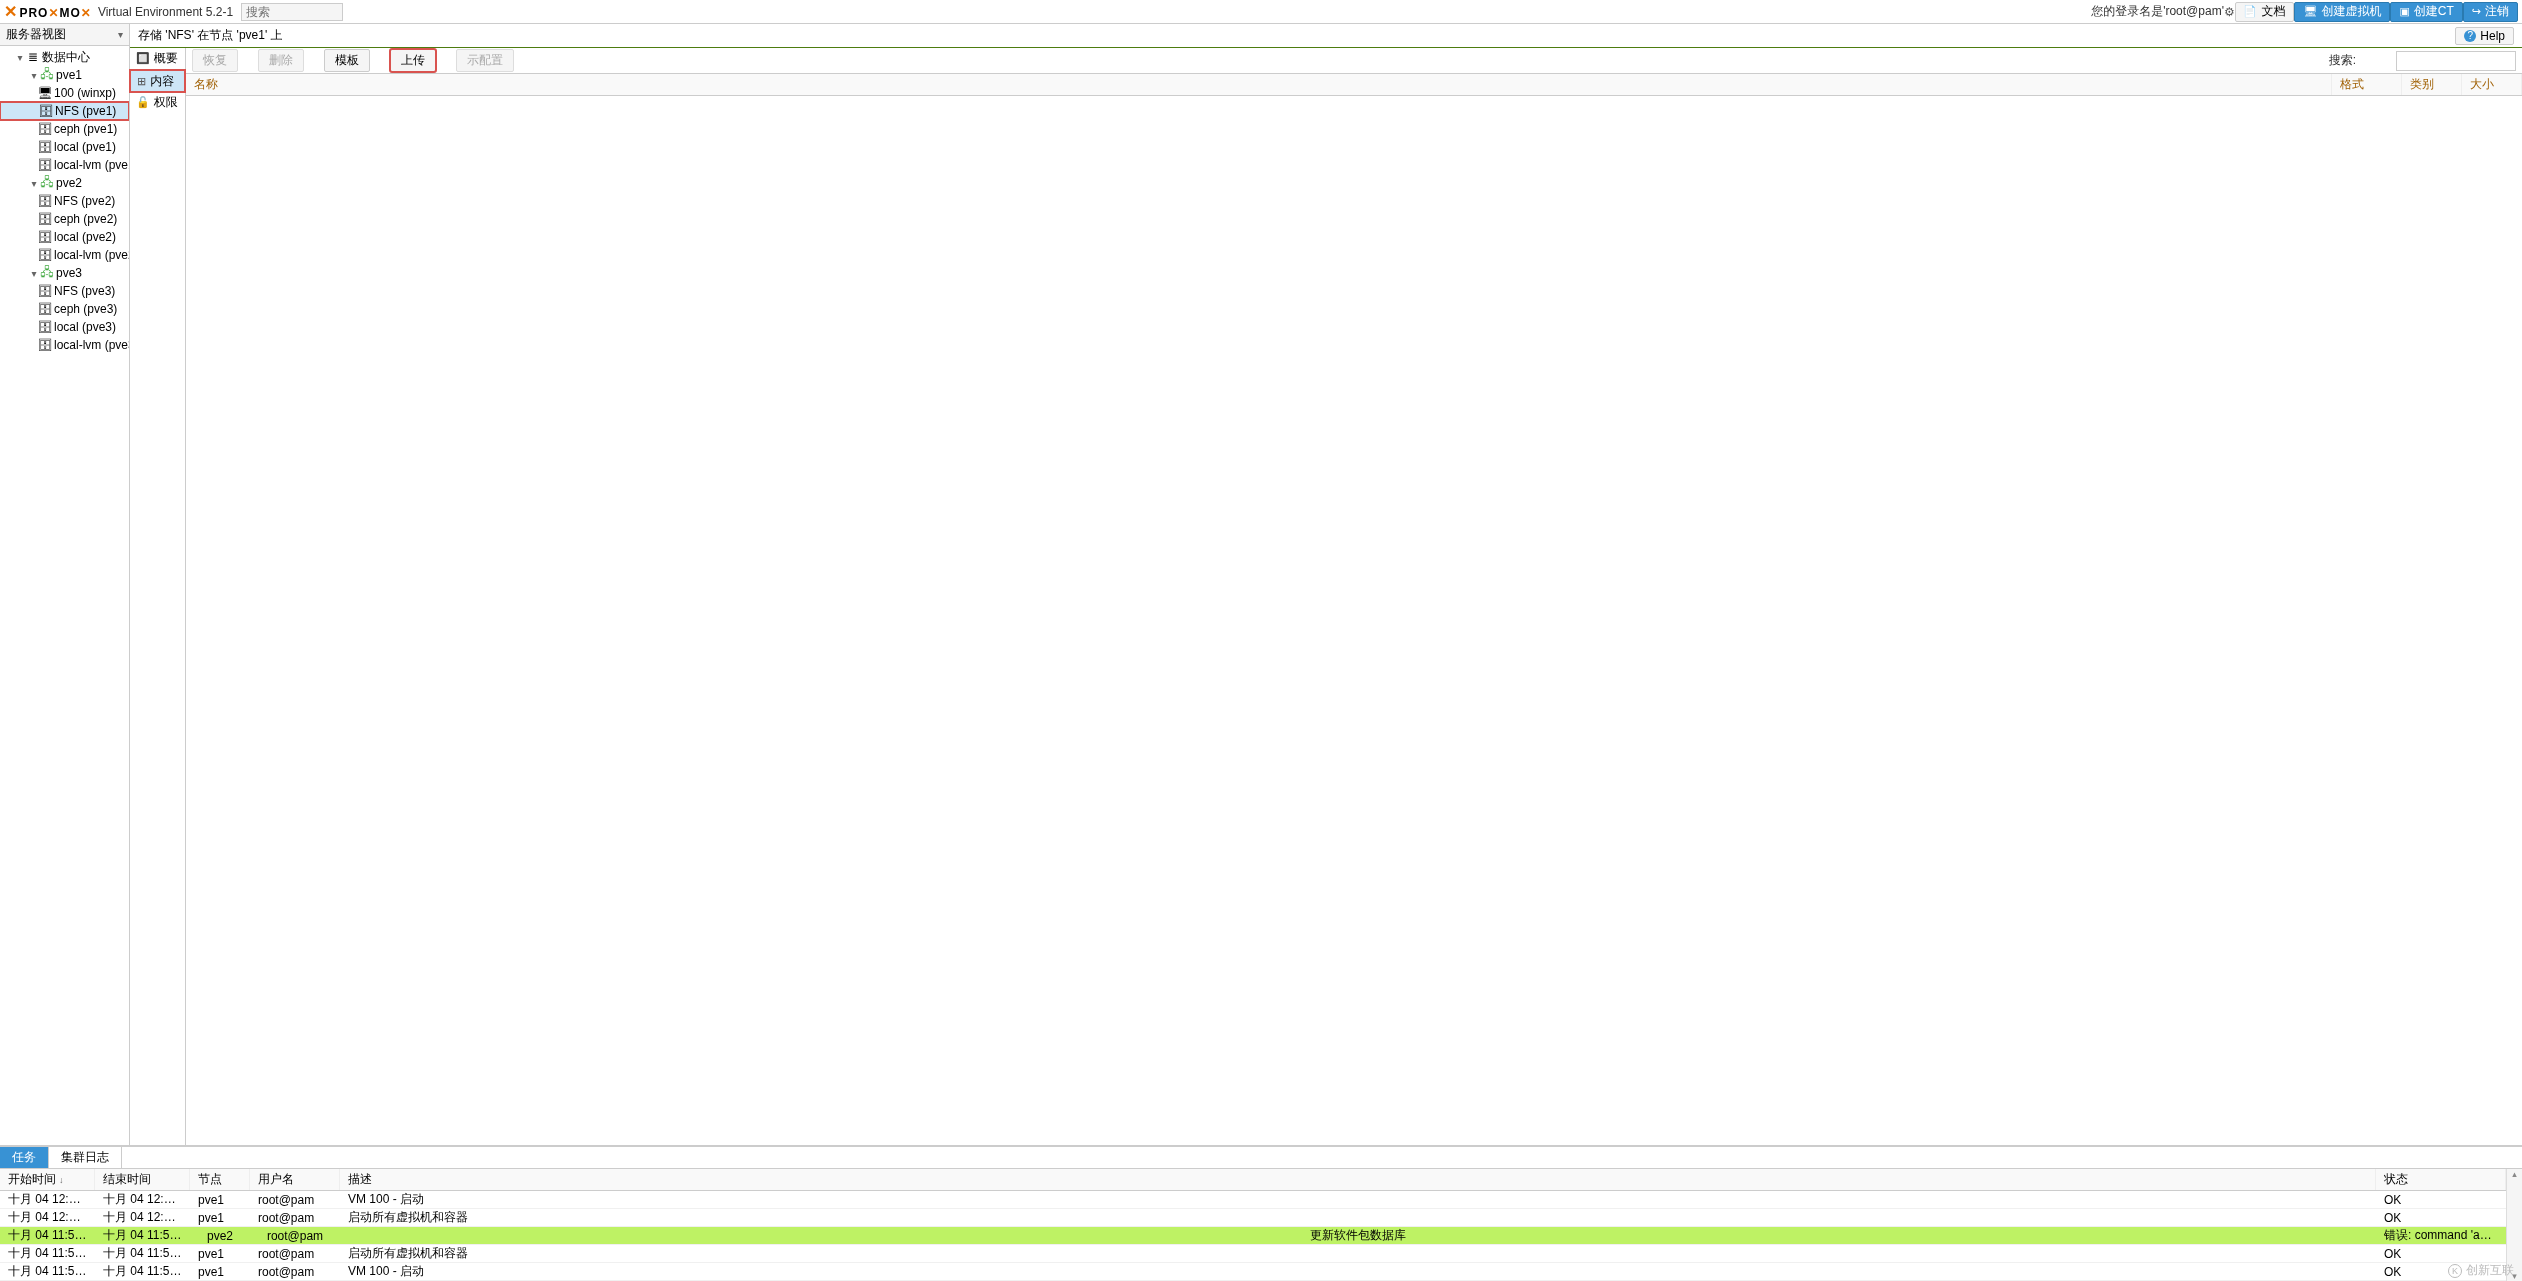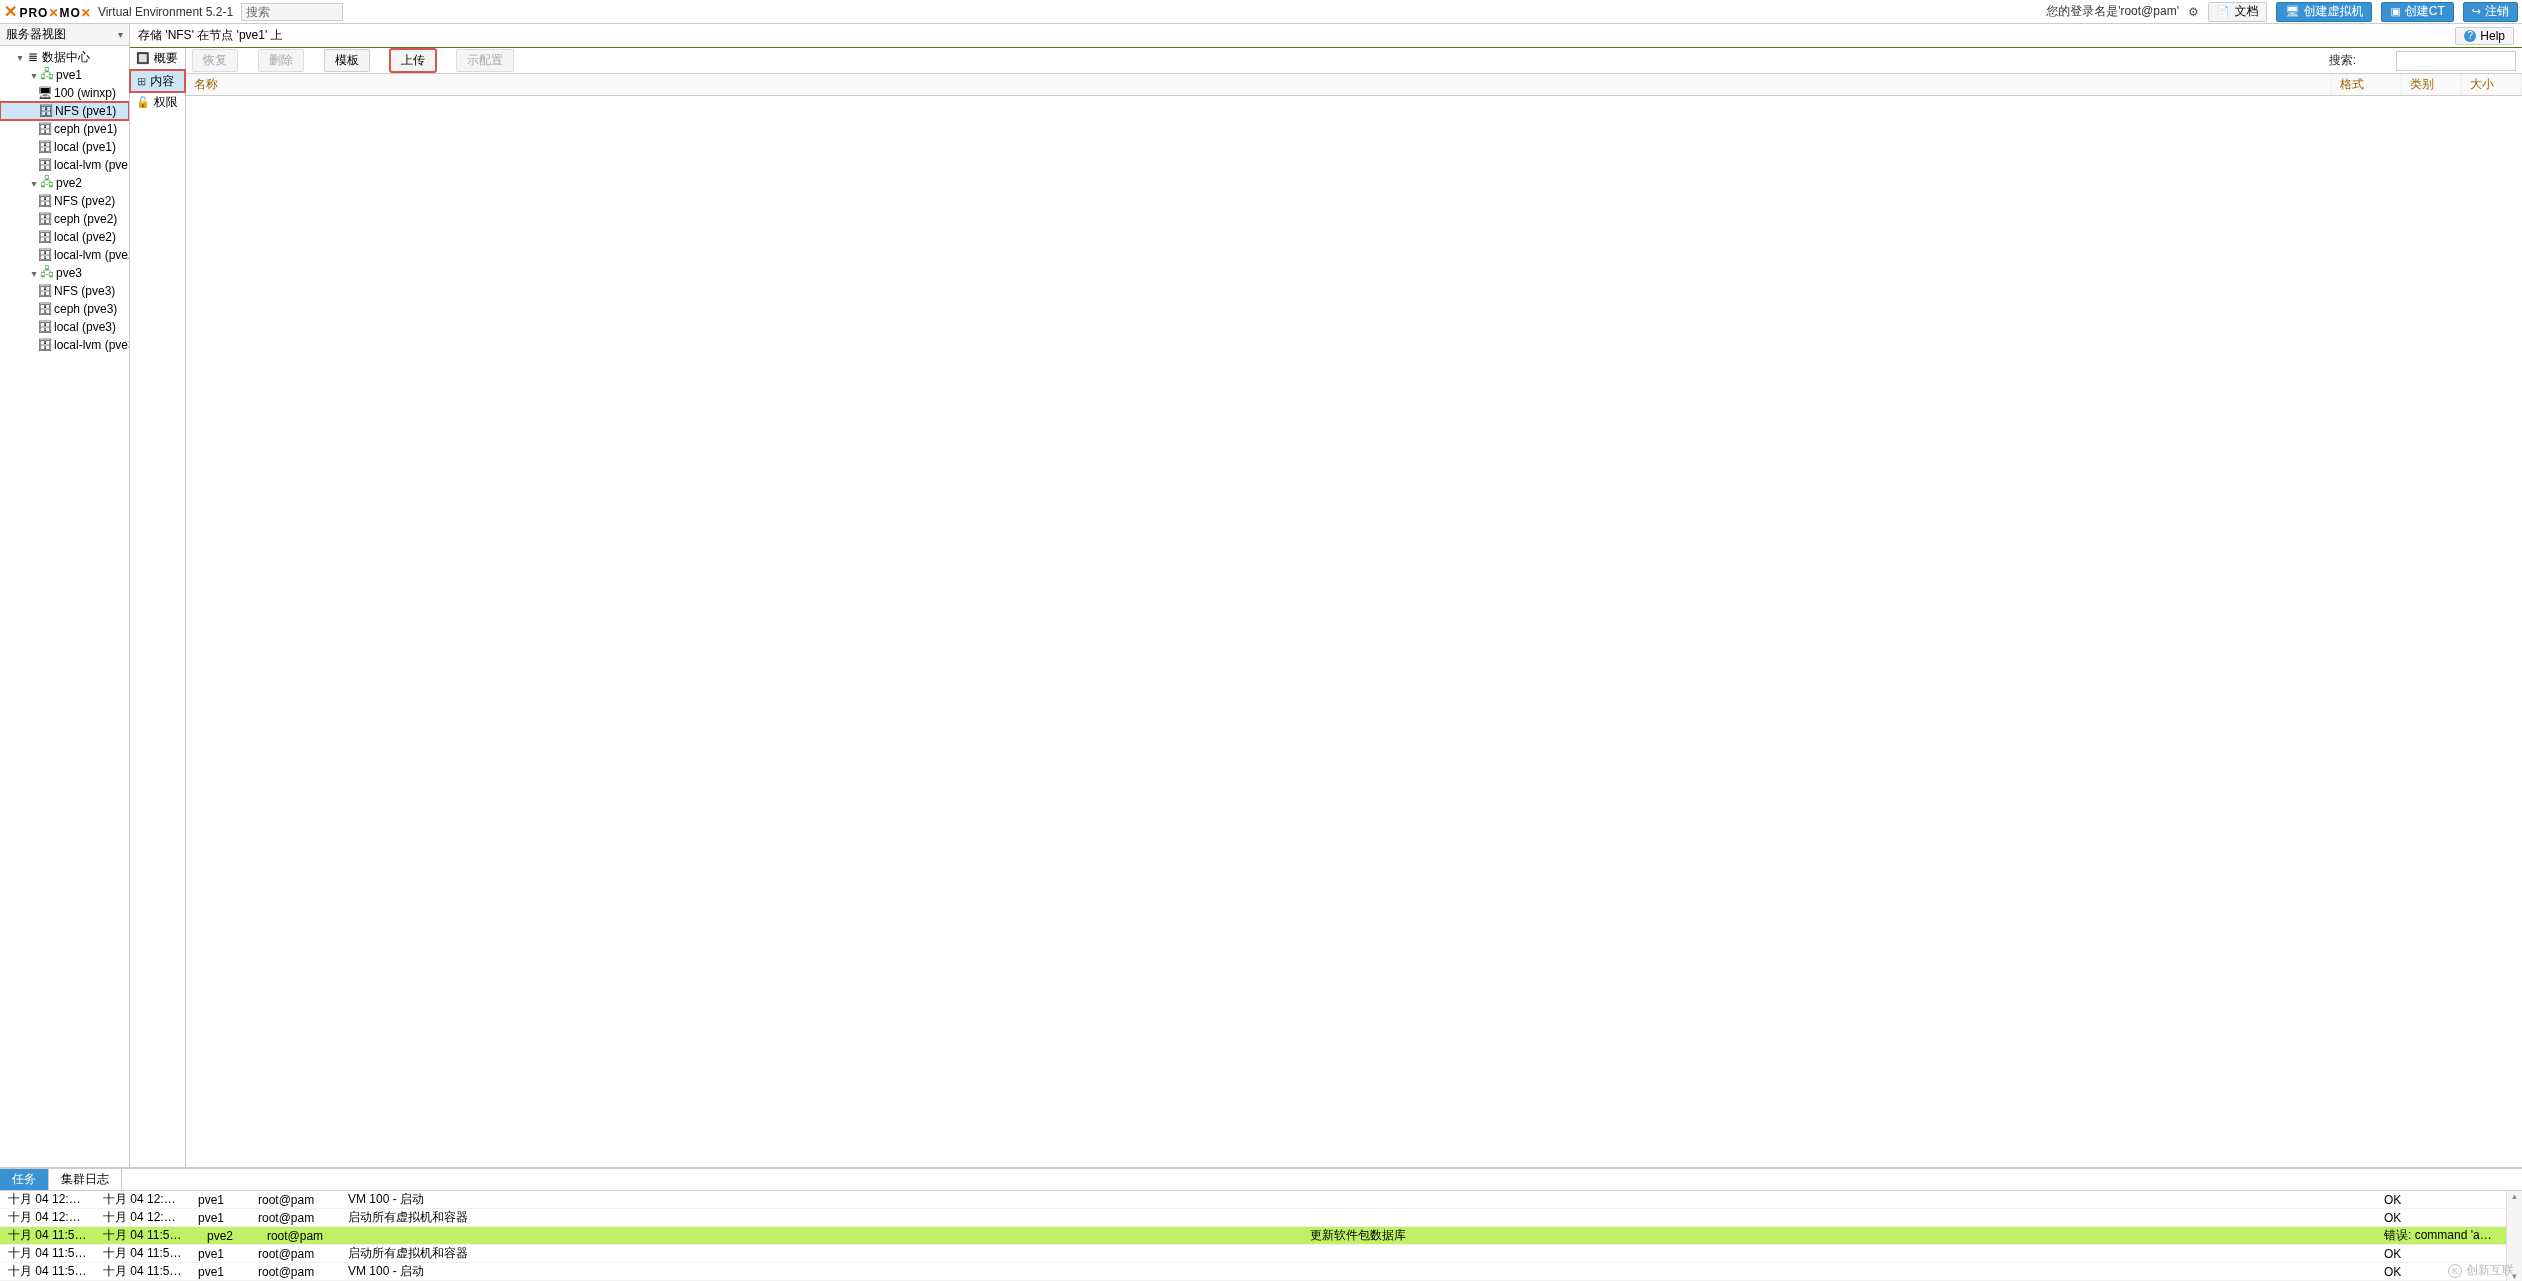--- a/index.html
+++ b/index.html
@@ -4,21 +4,21 @@
 <style>
 * { margin: 0; padding: 0; box-sizing: border-box; font-family: Arial, "Microsoft YaHei", sans-serif; font-size: 12px; }
 body { background: #fff; height: 100vh; display: flex; flex-direction: column; overflow: hidden; }
 .topbar { height: 24px; background: #fff; border-bottom: 1px solid #ccc; display: flex; align-items: center; padding: 0 4px; }
 .logo { display: flex; align-items: center; gap: 2px; }
 .logo-x { color: #e57000; font-weight: bold; font-size: 16px; }
 .logo-text { font-weight: bold; letter-spacing: 1px; font-size: 14px; }
 .logo-text .orange { color: #e57000; }
 .ve-label { margin-left: 6px; color: #333; }
 .search-top { margin-left: 8px; width: 102px; height: 18px; border: 1px solid #ccc; background: #f5f5f5; padding: 0 4px; color: #888; }
-.topbar-right { margin-left: auto; display: flex; align-items: center; gap: 9px; }
+.topbar-right { margin-left: auto; display: flex; align-items: center; gap: 0; }
 .login-info { color: #333; }
 .gear-icon { color: #555; cursor: pointer; }
 .top-btn { display: inline-flex; align-items: center; gap: 4px; height: 20px; padding: 0 8px; border: 1px solid #ccc; background: #f5f5f5; cursor: pointer; border-radius: 2px; }
 .top-btn.blue { background: #3892d4; border-color: #2a7ab0; color: #fff; }
 .top-btn .icon { font-size: 11px; }
 .main-row { flex: 1; display: flex; min-height: 0; }
 .left-col { width: 130px; border-right: 1px solid #ccc; display: flex; flex-direction: column; background: #fff; }
 .view-select { height: 22px; border-bottom: 1px solid #ccc; background: #f5f5f5; display: flex; align-items: center; padding: 0 6px; justify-content: space-between; cursor: pointer; }
 .view-select .chev { font-size: 10px; color: #666; }
 .tree { flex: 1; overflow: auto; padding: 2px 0; }
@@ -237,20 +237,31 @@
   </div>
 </div>
 
 <div class="bottom-panel">
   <div class="bottom-tabs">
     <div class="btab active">任务</div>
     <div class="btab">集群日志</div>
   </div>
   <div style="display:flex;">
     <div style="flex:1;">
+      <div class="task-header">
+        <div class="th-cell c-start">
+            <span>开始时间</span>
+            <span class="sort-arrow">↓</span>
+          </div>
+        <div class="th-cell c-end">结束时间</div>
+        <div class="th-cell c-node">节点</div>
+        <div class="th-cell c-user">用户名</div>
+        <div class="th-cell c-desc">描述</div>
+        <div class="th-cell c-status">状态</div>
+      </div>
       <div id="task-rows">
           <div class="task-row">
     <div class="tr-cell c-start">十月 04 12:35:42</div>
     <div class="tr-cell c-end">十月 04 12:35:44</div>
     <div class="tr-cell c-node">pve1</div>
     <div class="tr-cell c-user">root@pam</div>
     <div class="tr-cell c-desc">VM 100 - 启动</div>
     <div class="tr-cell c-status">OK</div>
   </div>
           <div class="task-row">

